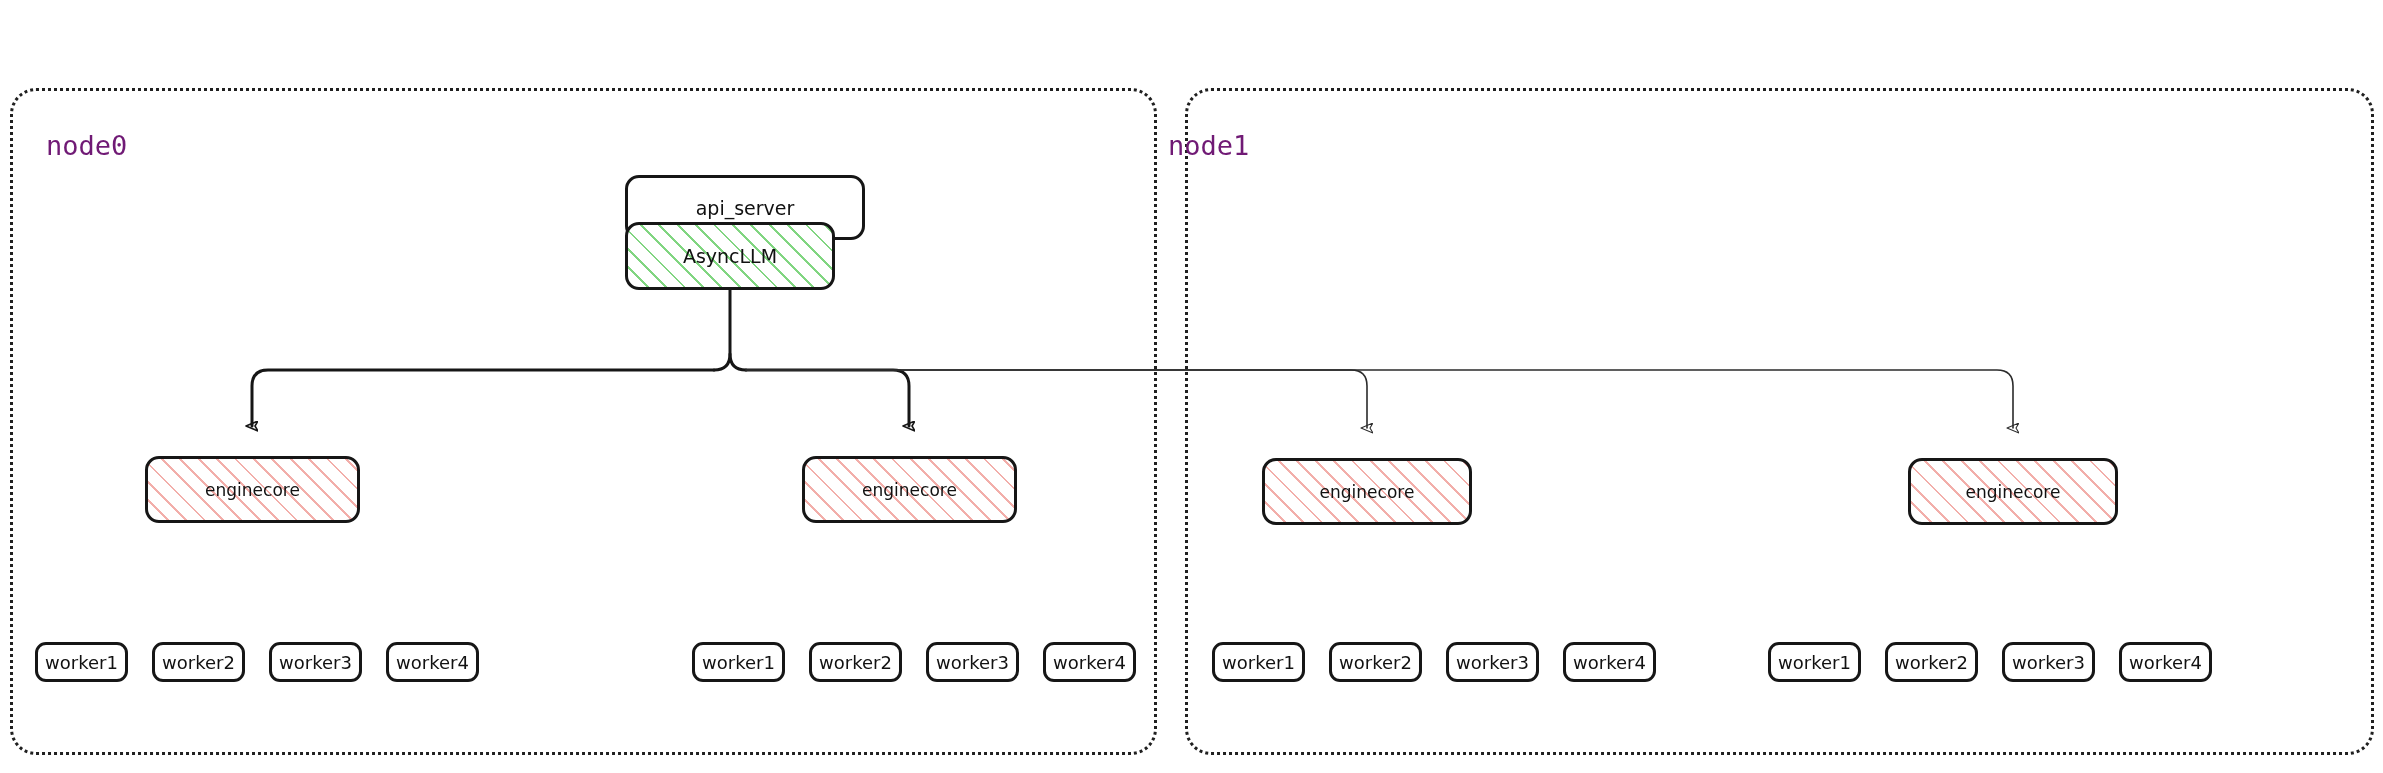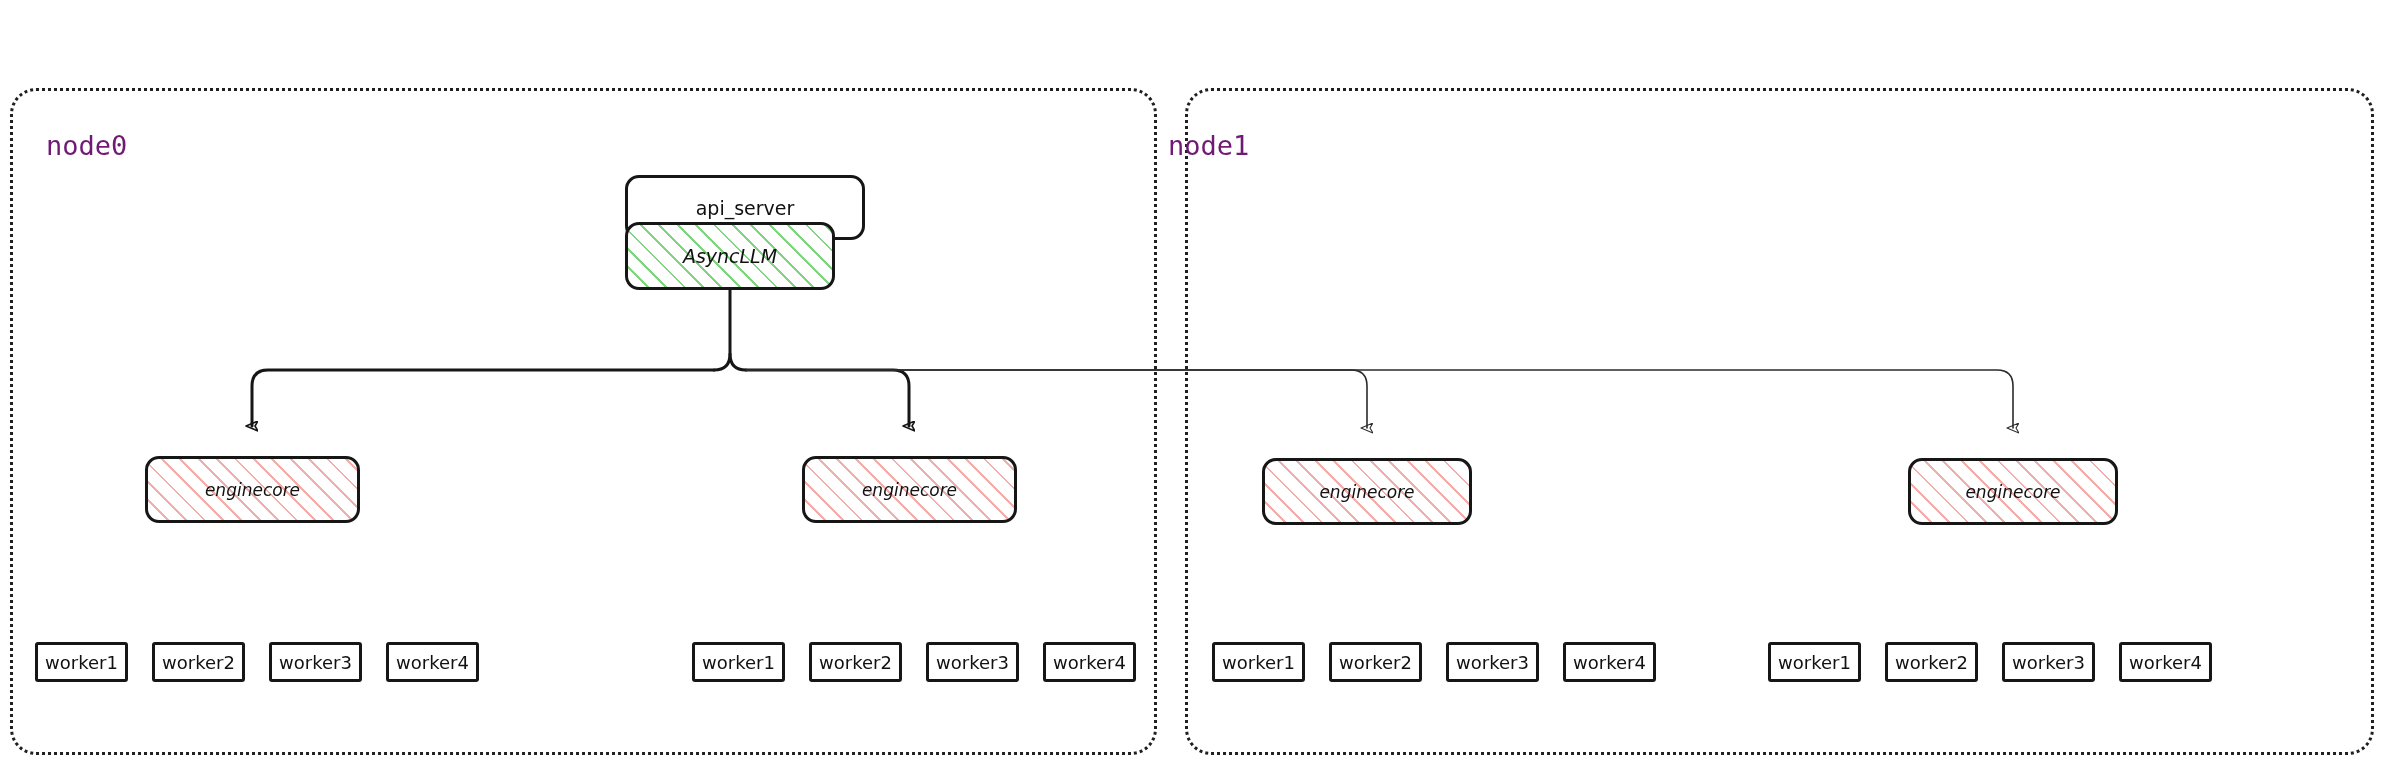--- a/index.html
+++ b/index.html
@@ -87,24 +87,23 @@
         45deg,
         rgba(240, 160, 155, 0.85) 0px,
         rgba(240, 160, 155, 0.85) 2px,
         rgba(255,255,255,0) 2px,
         rgba(255,255,255,0) 13px);
   }
   .box-engine .box-text,
   .box-async .box-text {
     position: relative;
     z-index: 2;
-    font-style: italic;
   }
   .box-worker {
-    border-radius: 3px;
+    border-radius: 11px;
     border-width: 3px;
     font-size: 18px;
   }
 
   
   #connectors {
     position: absolute;
     left: 0;
     top: 0;
     width: 2383px;

